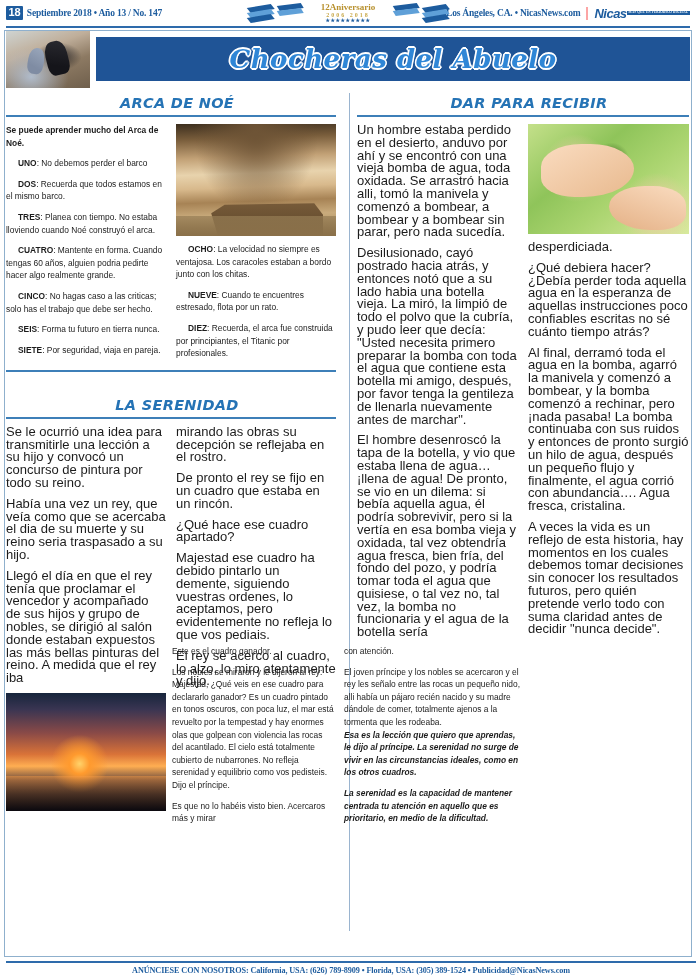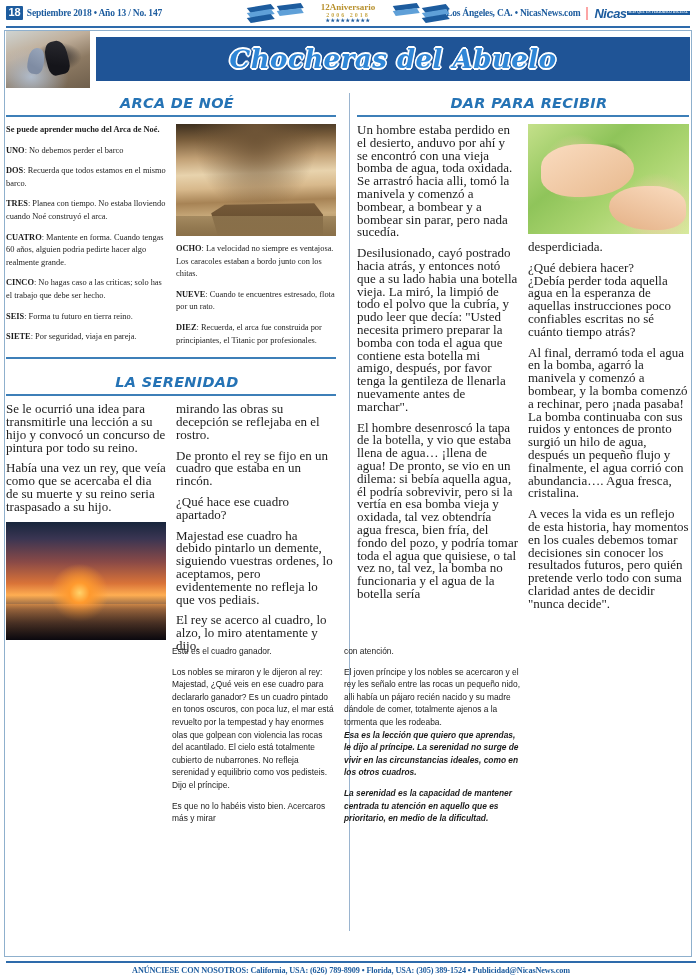--- a/index.html
+++ b/index.html
@@ -153,30 +153,30 @@
     font-family: "DejaVu Sans", sans-serif;
     font-style: italic; font-weight: bold;
     font-size: 14.5px; color: #2573b5;
     letter-spacing: 0.3px;
     margin-left: 12px;
   }
   .rule-b { height: 2px; background: #3d7fb8; margin-bottom: 7px; }
   .rule-t { height: 2px; background: #3d7fb8; margin-bottom: 0px; }
 
   
-  .cols2 { display: flex; gap: 10px; font-family: Liberation Serif, serif; }
+  .cols2 { display: flex; gap: 10px; }
   .col { flex: 1; min-width: 0; }
   p.body {
     margin: 0 0 8px 0;
     font-size: 8.4px;
     line-height: 12.6px;
     color: #1c1c1c;
     text-align: left;
   }
-  p.body b { font-weight: bold; }
+  p.body b { font-weight: bold; padding-left: 12px; }
   .lead {
     font-size: 10.4px; font-weight: bold; line-height: 13px;
     margin: 0 0 9px 0;
   }
   .ital-blue {
     color: #2573b5; font-style: italic; font-weight: bold;
   }
   .narrow p.body { font-size: 13px; line-height: 12.8px; }
 
   
@@ -325,42 +325,43 @@
 
     <div class="cols2">
       <div class="col">
 
         <p class="body lead">Se puede aprender mucho del Arca de Noé.</p>
         <p class="body"><b>UNO</b>: <span>No debemos perder el barco</span></p>
         <p class="body"><b>DOS</b>: <span>Recuerda que todos estamos en el mismo barco.</span></p>
         <p class="body"><b>TRES</b>: <span>Planea con tiempo. No estaba lloviendo cuando Noé construyó el arca.</span></p>
         <p class="body"><b>CUATRO</b>: <span>Mantente en forma. Cuando tengas 60 años, alguien podria pedirte hacer algo realmente grande.</span></p>
         <p class="body"><b>CINCO</b>: <span>No hagas caso a las criticas; solo has el trabajo que debe ser hecho.</span></p>
-        <p class="body"><b>SEIS</b>: <span>Forma tu futuro en tierra reino.</span></p>
+        <p class="body"><b>SEIS</b>: <span>Forma tu futuro en tierra nunca.</span></p>
         <p class="body"><b>SIETE</b>: <span>Por seguridad, viaja en pareja.</span></p>
       </div>
 
       <div class="col">
         <div class="ph-ark photo" style="float:none;width:100%;height:112px;margin:0 0 7px 0;"></div>
         <p class="body"><b>OCHO</b>: <span>La velocidad no siempre es ventajosa. Los caracoles estaban a bordo junto con los chitas.</span></p>
         <p class="body"><b>NUEVE</b>: <span>Cuando te encuentres estresado, flota por un rato.</span></p>
         <p class="body"><b>DIEZ</b>: <span>Recuerda, el arca fue construida por principiantes, el Titanic por profesionales.</span></p>
       </div>
     </div>
 
     <div class="rule-t" style="margin-top:2px"></div>
-    <div class="sec-head" style="padding-top:14px">
+    <div class="sec-head" style="padding-top:24px">
       <span class="t">LA SERENIDAD</span>
     </div>
     <div class="rule-b"></div>
 
     <div class="cols2 narrow">
       <div class="col">
         <p class="body">Se le ocurrió una idea para transmitirle una lección a su hijo y convocó un concurso de pintura por todo su reino.</p>
         <p class="body">Había una vez un rey, que veía como que se acercaba el dia de su muerte y su reino seria traspasado a su hijo.</p>
+        <p class="body">Llegó el día en que el rey tenía que proclamar el vencedor y acompañado de sus hijos y grupo de nobles, se dirigió al salón donde estaban expuestos las más bellas pinturas del reino. A medida que el rey iba</p>
         <div class="ph-sunset photo"></div>
       </div>
       <div class="col">
         <p class="body">mirando las obras su decepción se reflejaba en el rostro.</p>
         <p class="body">De pronto el rey se fijo en un cuadro que estaba en un rincón.</p>
         <p class="body">¿Qué hace ese cuadro apartado?</p>
         <p class="body">Majestad ese cuadro ha debido pintarlo un demente, siguiendo vuestras ordenes, lo aceptamos, pero evidentemente no refleja lo que vos pediais.</p>
         <p class="body">El rey se acerco al cuadro, lo alzo, lo miro atentamente y dijo.</p>
       </div>
     </div>

